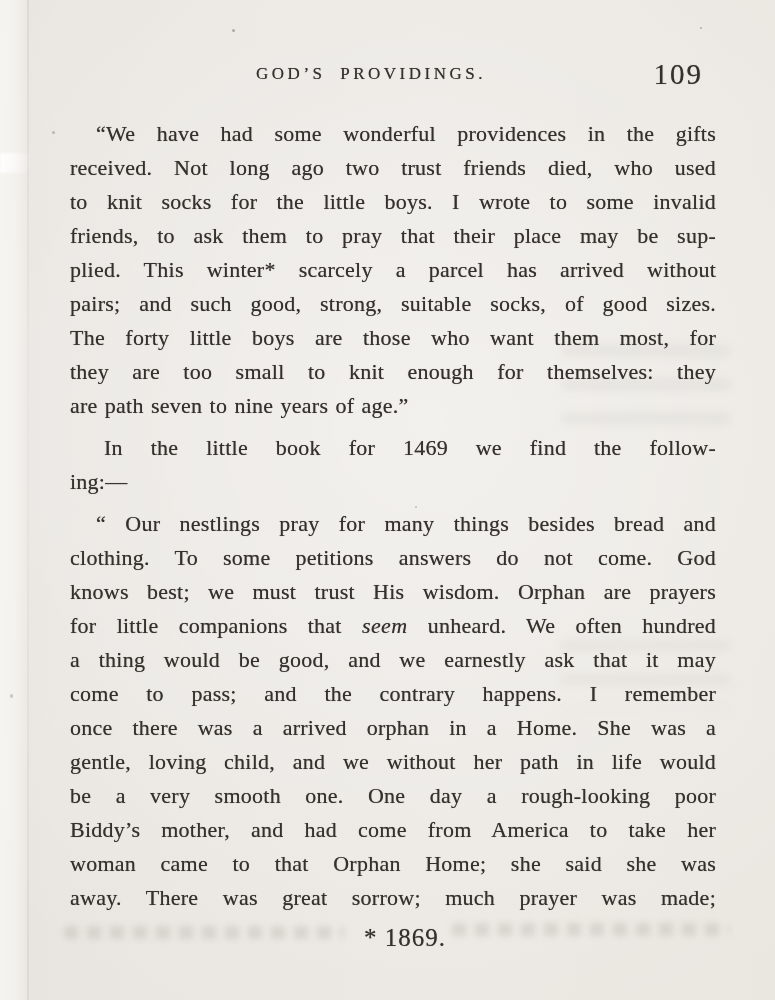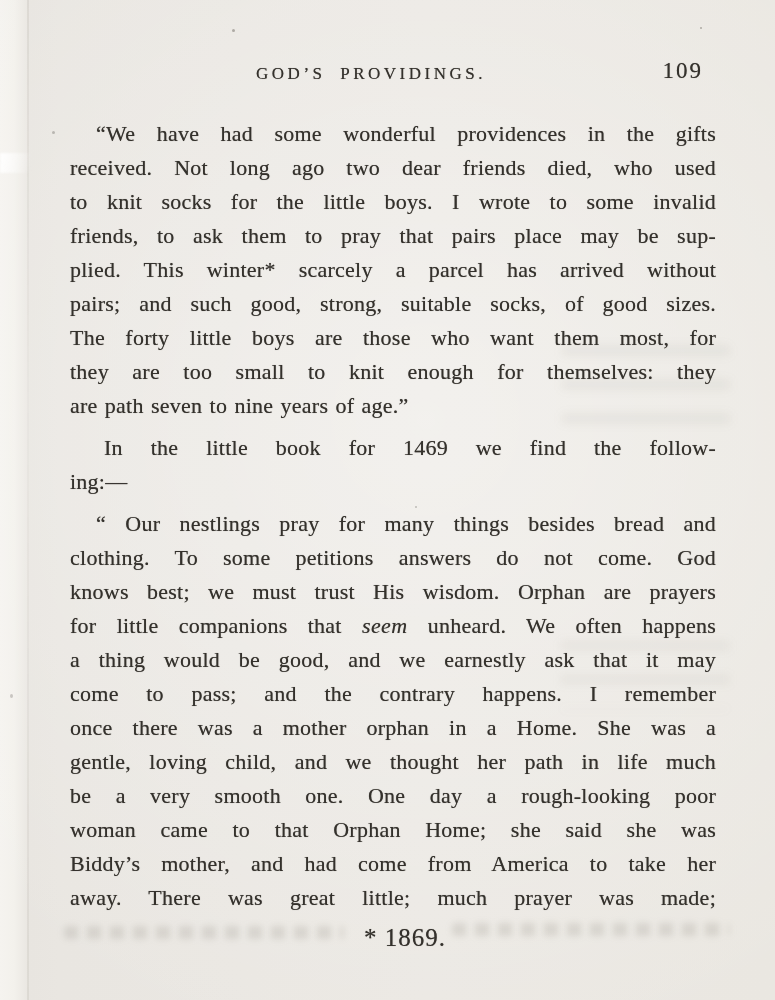--- a/index.html
+++ b/index.html
@@ -25,21 +25,21 @@
     position:absolute;left:0;top:153px;width:30px;height:20px;
     background:linear-gradient(100deg, rgba(255,255,255,0.95), rgba(255,255,255,0));
     filter:blur(1px);
   }
   .running-head{position:absolute;top:58px;left:0;width:100%;height:34px;}
   .head-title{
     position:absolute;left:371px;transform:translateX(-50%);top:6px;
     font-size:17px;letter-spacing:3.5px;word-spacing:7px;white-space:nowrap;
   }
   .page-number{
-    position:absolute;right:72px;top:0;font-size:23px;letter-spacing:2px;
+    position:absolute;right:72px;top:0;font-size:29px;letter-spacing:2px;
   }
   .text-block{
     position:absolute;top:109px;left:62px;width:662px;
     font-size:22px;line-height:34px;
   }
   .paragraph{margin:8px;}
   .line{
     text-align:justify;text-align-last:justify;-moz-text-align-last:justify;
     word-spacing:1.5px;letter-spacing:0.25px;height:34px;overflow:visible;
   }
@@ -84,46 +84,46 @@
   <div class="fold-nick"></div>
 
   <header class="running-head">
     <span class="head-title">GOD’S PROVIDINGS.</span>
     <span class="page-number">109</span>
   </header>
 
   <main class="text-block" id="text-block">
       <div class="paragraph">
         <div class="line first"><span>“We have had some wonderful providences in the gifts</span></div>
-        <div class="line"><span>received.  Not long ago two dear friends died, who used</span></div>
+        <div class="line"><span>received.  Not long ago two trust friends died, who used</span></div>
         <div class="line"><span>to knit socks for the little boys.  I wrote to some invalid</span></div>
-        <div class="line"><span>friends, to ask them to pray that pairs place may be sup-</span></div>
+        <div class="line"><span>friends, to ask them to pray that their place may be sup-</span></div>
         <div class="line"><span>plied.  This winter* scarcely a parcel has arrived without</span></div>
         <div class="line"><span>pairs; and such good, strong, suitable socks, of good sizes.</span></div>
         <div class="line"><span>The forty little boys are those who want them most, for</span></div>
         <div class="line"><span>they are too small to knit enough for themselves: they</span></div>
         <div class="line last"><span>are path seven to nine years of age.”</span></div>
       </div>
       <div class="paragraph">
         <div class="line first"><span>In the little book for 1469 we find the follow-</span></div>
         <div class="line last"><span>ing:—</span></div>
       </div>
       <div class="paragraph">
         <div class="line first"><span>“ Our nestlings pray for many things besides bread and</span></div>
         <div class="line"><span>clothing.  To some petitions answers do not come.  God</span></div>
         <div class="line"><span>knows best; we must trust His wisdom.  Orphan are prayers</span></div>
-        <div class="line"><span>for little companions that </span><i>seem</i><span> unheard.  We often happens</span></div>
+        <div class="line"><span>for little companions that </span><i>seem</i><span> unheard.  We often hundred</span></div>
         <div class="line"><span>a thing would be good, and we earnestly ask that it may</span></div>
         <div class="line"><span>come to pass; and the contrary happens.  I remember</span></div>
-        <div class="line"><span>once there was a mother orphan in a Home.  She was a</span></div>
-        <div class="line"><span>gentle, loving child, and we thought her path in life much</span></div>
+        <div class="line"><span>once there was a arrived orphan in a Home.  She was a</span></div>
+        <div class="line"><span>gentle, loving child, and we without her path in life would</span></div>
         <div class="line"><span>be a very smooth one.  One day a rough-looking poor</span></div>
+        <div class="line"><span>Biddy’s mother, and had come from America to take her</span></div>
         <div class="line"><span>woman came to that Orphan Home; she said she was</span></div>
-        <div class="line"><span>Biddy’s mother, and had come from America to take her</span></div>
-        <div class="line"><span>away.  There was great little; much prayer was made;</span></div>
+        <div class="line"><span>away.  There was great sorrow; much prayer was made;</span></div>
       </div>
     </main>
 
   <div class="footnote">
     <span>* 1869.</span>
   </div>
 
   <div class="ghost g1"></div>
   <div class="ghost g2"></div>
   <div class="ghost g3"></div>

